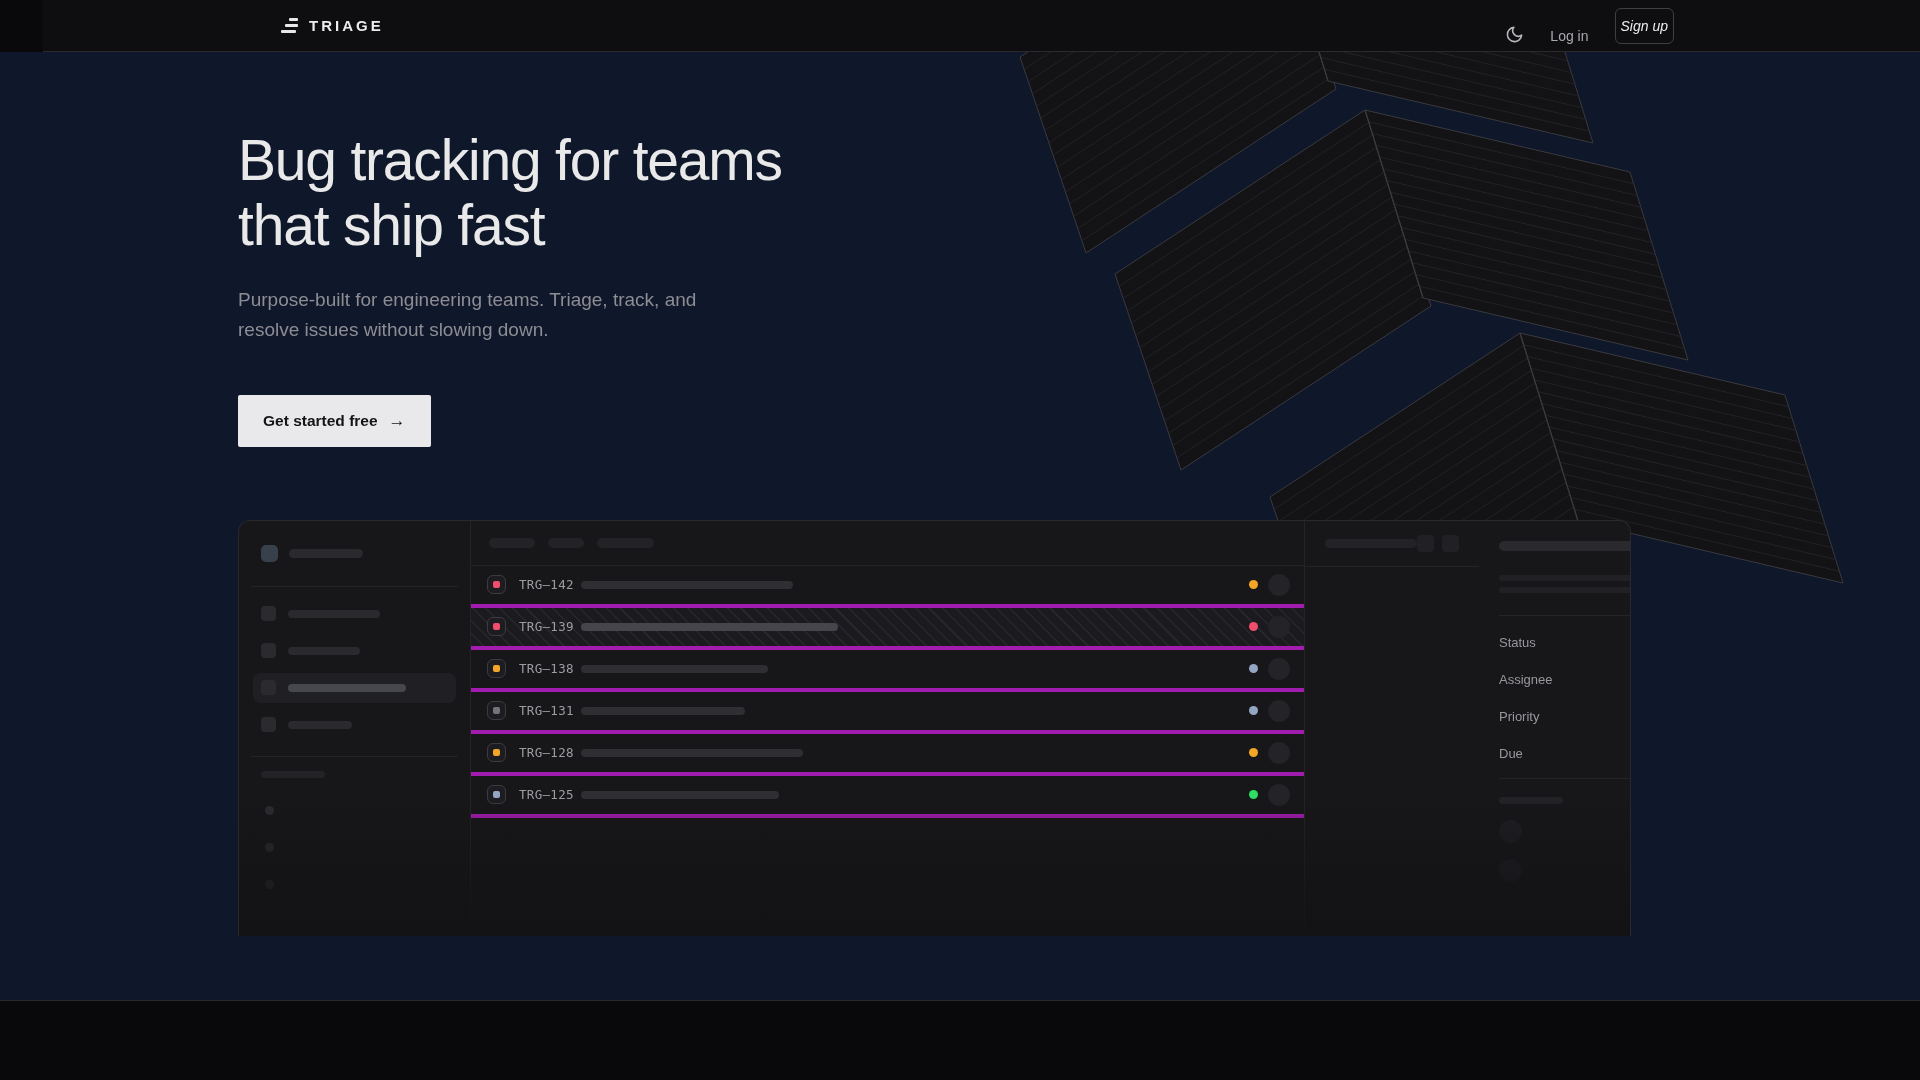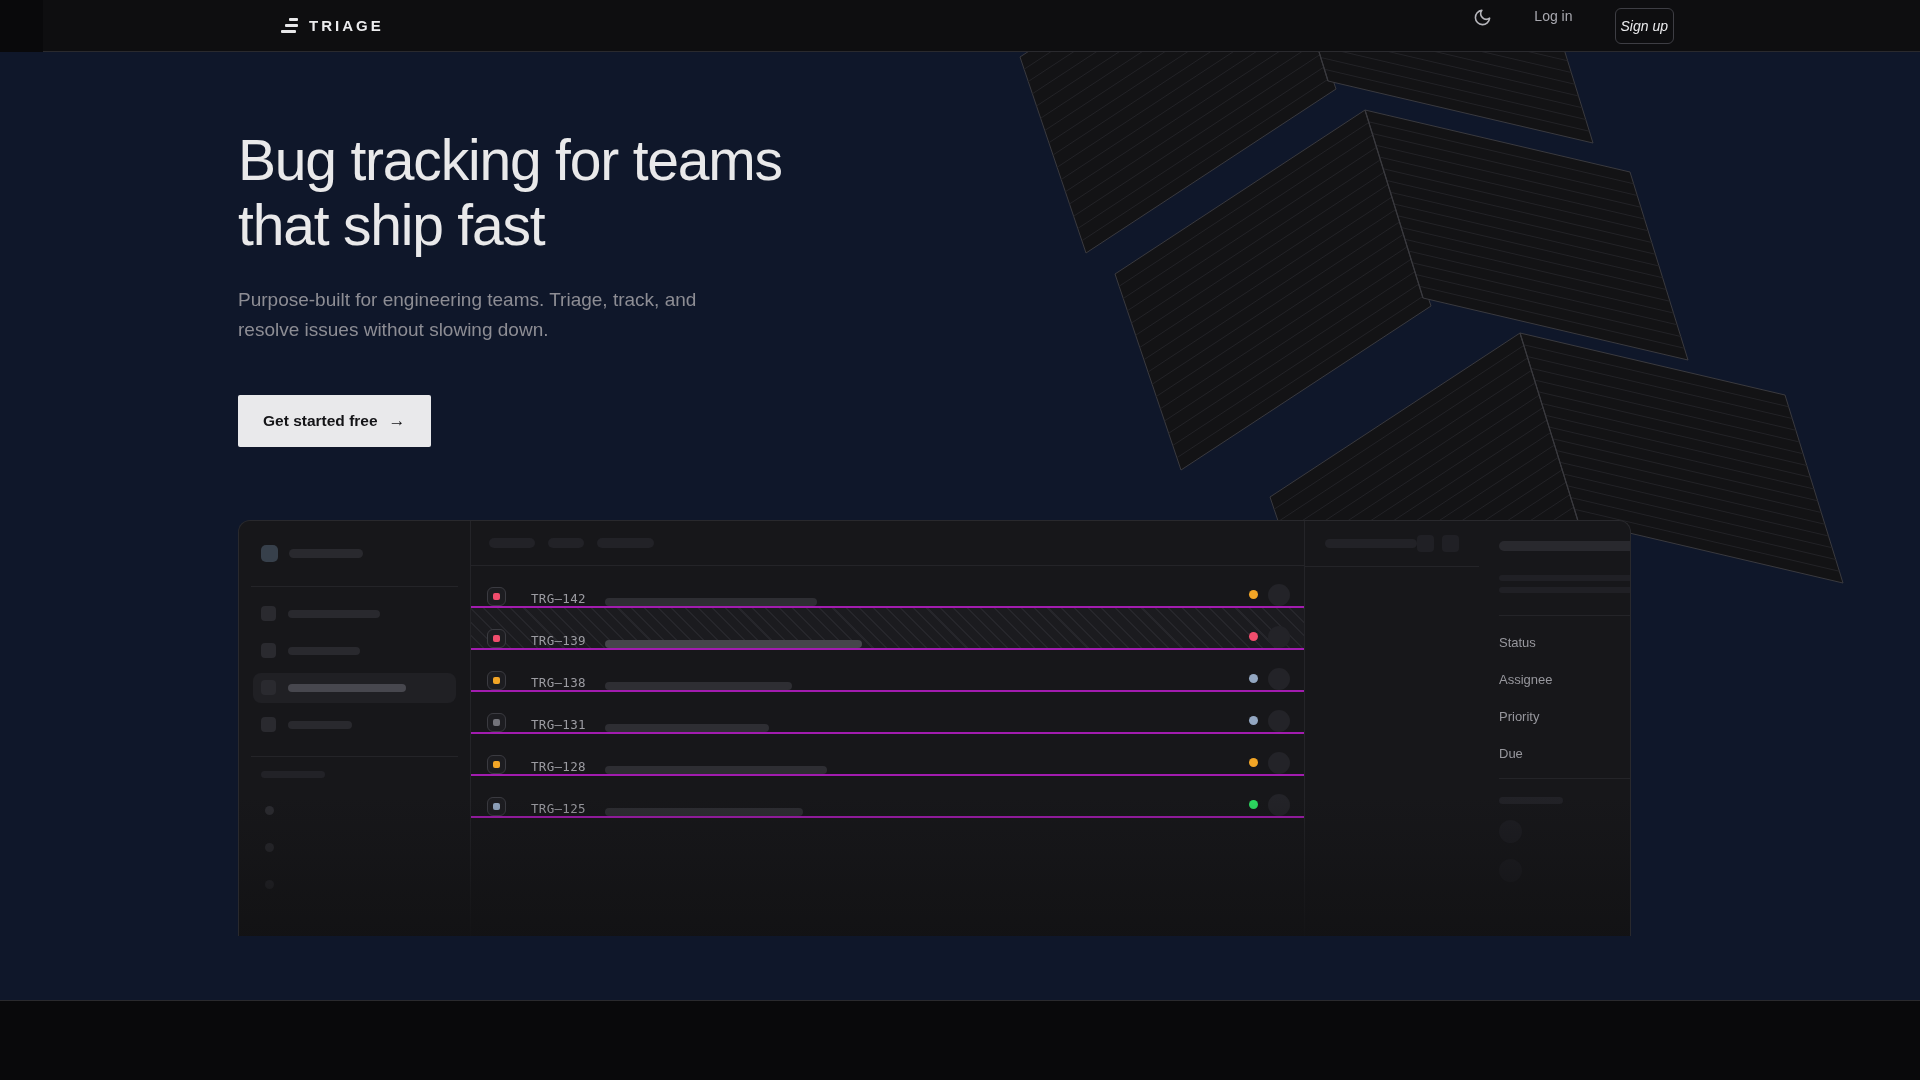--- a/index.html
+++ b/index.html
@@ -10,21 +10,21 @@
   
   .nav { position:relative; z-index:5; height:52px; background:#0e0e10; border-bottom:1px solid #2a2a2e;margin-left:43px; }
   .nav-inner { width:1393px; margin-left:238px; height:100%; display:flex; align-items:center; justify-content:space-between; }
   .brand { display:flex; align-items:center; gap:11px; }
   .logo-mark { display:flex; flex-direction:column; gap:2.5px; width:17px; }
   .logo-mark i { display:block; height:3.2px; border-radius:1px; background:#e8e8ea; }
   .logo-mark i.b1 { width:9px; margin-left:auto; }
   .logo-mark i.b2 { width:13px; margin-left:auto; }
   .logo-mark i.b3 { width:15px; }
   .brand-name { color:#ececee; font-size:15px; font-weight:bold; letter-spacing:3px; }
-  .nav-right { display:flex; align-items:flex-start; gap:42px; }
+  .nav-right { display:flex; align-items:flex-end; gap:26px; }
   .moon-btn { background:none; border:none; cursor:pointer; display:flex; align-items:center; color:#b6b6bc; }
   .login-link { color:#a8a8af; font-size:14px; text-decoration:none; cursor:pointer; background:none; border:none; font-family:inherit; }
   .signup-btn { background:transparent; border:1px solid #3e3e44; border-radius:6px; color:#ececee;
     font-size:14px; font-family:inherit; padding:9px 5px; cursor:pointer;font-style:italic; }
 
   
   .hero { position:relative; height:949px; background:#0f172a; border-bottom:1px solid #2a2a2e; overflow:hidden; }
   .hero-bg { position:absolute; inset:0; overflow:hidden; z-index:0; }
   .hero-inner { position:relative; z-index:1; width:1393px; margin-left:238px; padding-top:76px; }
   .hero-title { color:#e9e9ea; font-size:57px; line-height:1.14; font-weight:500; letter-spacing:-1.2px; }
@@ -49,21 +49,21 @@
   .side-item { display:flex; align-items:center; gap:12px; height:30px; padding:0 8px; border-radius:8px; margin-bottom:7px; }
   .side-item.active { background:#202024; }
   .side-icon { width:15px; height:15px; border-radius:4px; background:#2a2a2f; flex:0 0 15px; }
   .side-section-pill { margin:14px 8px 0 8px; }
   .side-dot { width:9px; height:9px; border-radius:50%; background:#2c2c31; margin:28px 0 0 12px; }
 
   
   .mock-list { flex:1 1 auto; display:flex; flex-direction:column; min-width:0; }
   .list-header { height:45px; flex:0 0 45px; display:flex; align-items:center; gap:13px; padding:0 18px;
     border-bottom:1px solid #242428; }
-  .issue-row { height:42px; display:flex; align-items:flex-end; padding:0 14px 0 16px; border-bottom:2px solid #a21caf;gap:12px; }
+  .issue-row { height:42px; display:flex; align-items:center; padding:0 14px 0 16px; border-bottom:4px solid #a21caf; }
   .issue-row.hatched { background:repeating-linear-gradient(45deg,#1b1b1f 0px,#1b1b1f 8px,#26262b 8px,#26262b 9.5px); }
   .issue-icon { width:19px; height:19px; flex:0 0 19px; border-radius:6px; background:#1d1d21; border:1px solid #3b3b41;
     display:flex; align-items:center; justify-content:center; }
   .icon-dot { width:7px; height:7px; border-radius:2px; }
   .issue-id { margin-left:13px; width:62px; flex:0 0 62px; color:#9c9ca2; font-size:12.5px;
     font-family:"DejaVu Sans Mono", monospace; letter-spacing:0.3px; }
   .title-bar { height:8px; border-radius:4px; background:#2e2e33; }
   .issue-row.hatched .title-bar { background:#45454b; }
   .row-right { margin-left:auto; display:flex; align-items:center; gap:10px; }
   .status-dot { width:9px; height:9px; border-radius:50%; }

